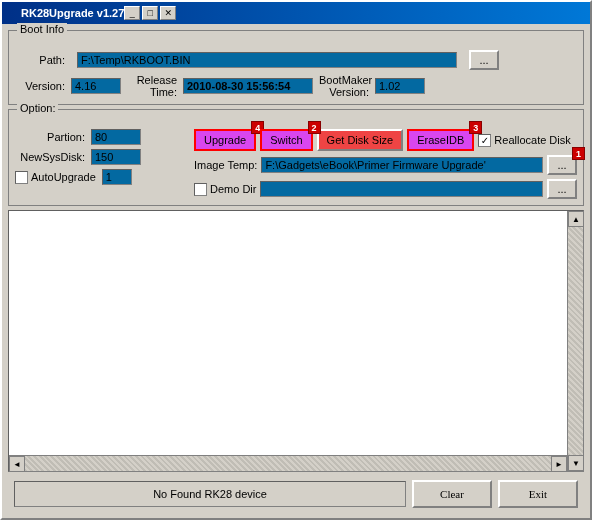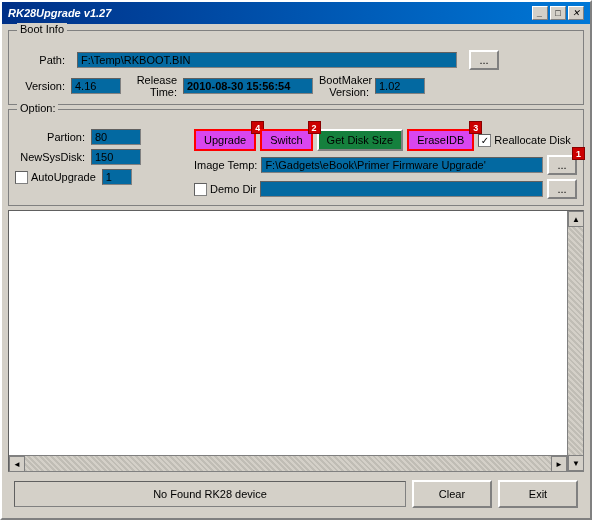--- a/index.html
+++ b/index.html
@@ -17,27 +17,26 @@
       background: #d4d0c8;
       border: 2px solid #fff;
       border-right-color: #808080;
       border-bottom-color: #808080;
       display: flex;
       flex-direction: column;
     }
     .title-bar {
       background: linear-gradient(to right, #003087, #0078d7);
       color: white;
-      padding: 3px 6px;
-      display: flex;
-      align-items: center;
-      justify-content: space-between;
+      padding: 3px 19px;
+      display: flex;
+      align-items: center;
+      justify-content: flex-start;
       height: 22px;
       flex-shrink: 0;
-      font-style: italic;
     }
     .title-bar-title {
       font-size: 11px;
       font-weight: bold;
     }
     .title-bar-buttons {
       display: flex;
       gap: 2px;
     }
     .title-btn {
@@ -151,21 +150,21 @@
     }
     .action-btn {
       padding: 2px 8px;
       font-size: 11px;
       font-family: inherit;
       cursor: pointer;
       height: 22px;
       border: 2px solid;
     }
     .btn-normal {
-      background: #15803d;
+      background: #ef4444;
       border-top-color: #fff;
       border-left-color: #fff;
       border-right-color: #808080;
       border-bottom-color: #808080;
     }
     .btn-red-outline {
       background: #d946ef;
       border-top-color: #fff;
       border-left-color: #fff;
       border-right-color: #ff0000;
@@ -244,21 +243,21 @@
       align-items: center;
       justify-content: center;
     }
     .bottom-btn {
       background: #d4d0c8;
       border: 2px solid #fff;
       border-right-color: #808080;
       border-bottom-color: #808080;
       padding: 12px 20px;
       font-size: 11px;
-      font-family: Liberation Sans, sans-serif;
+      font-family: Liberation Serif, serif;
       cursor: pointer;
       height: 26px;
       min-width: 80px;
       display: flex;
       align-items: center;
       justify-content: center;
     }
     .badge-inline {
       position: relative;
       display: inline-flex;

